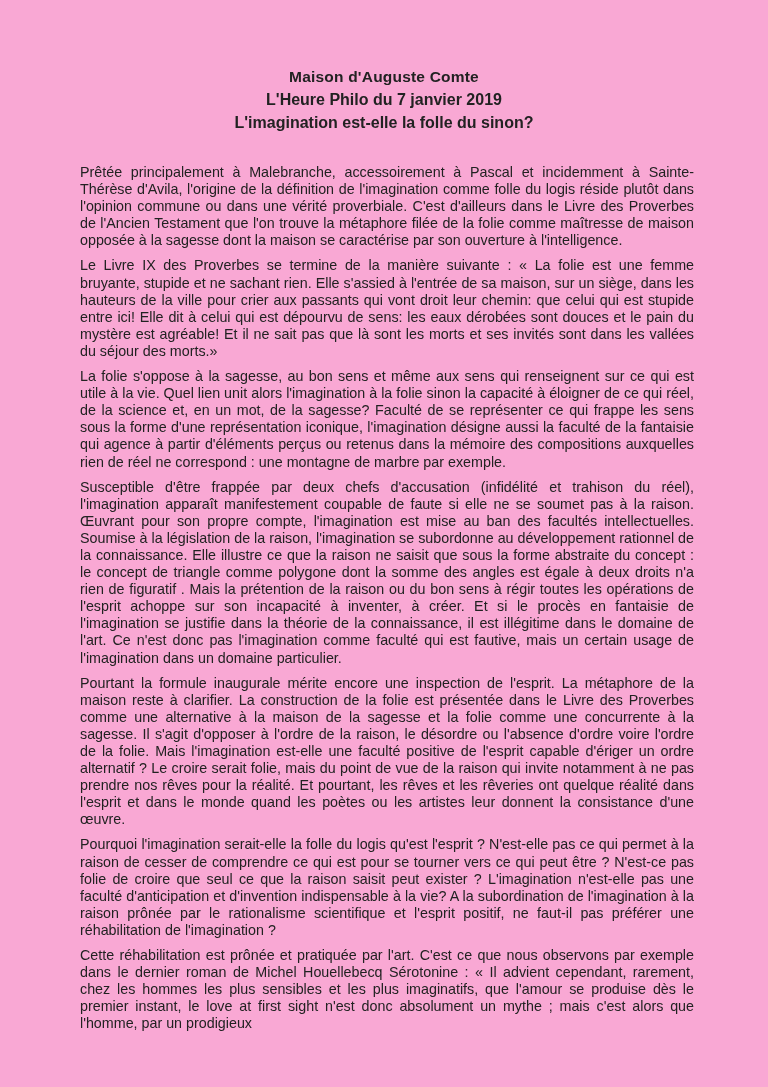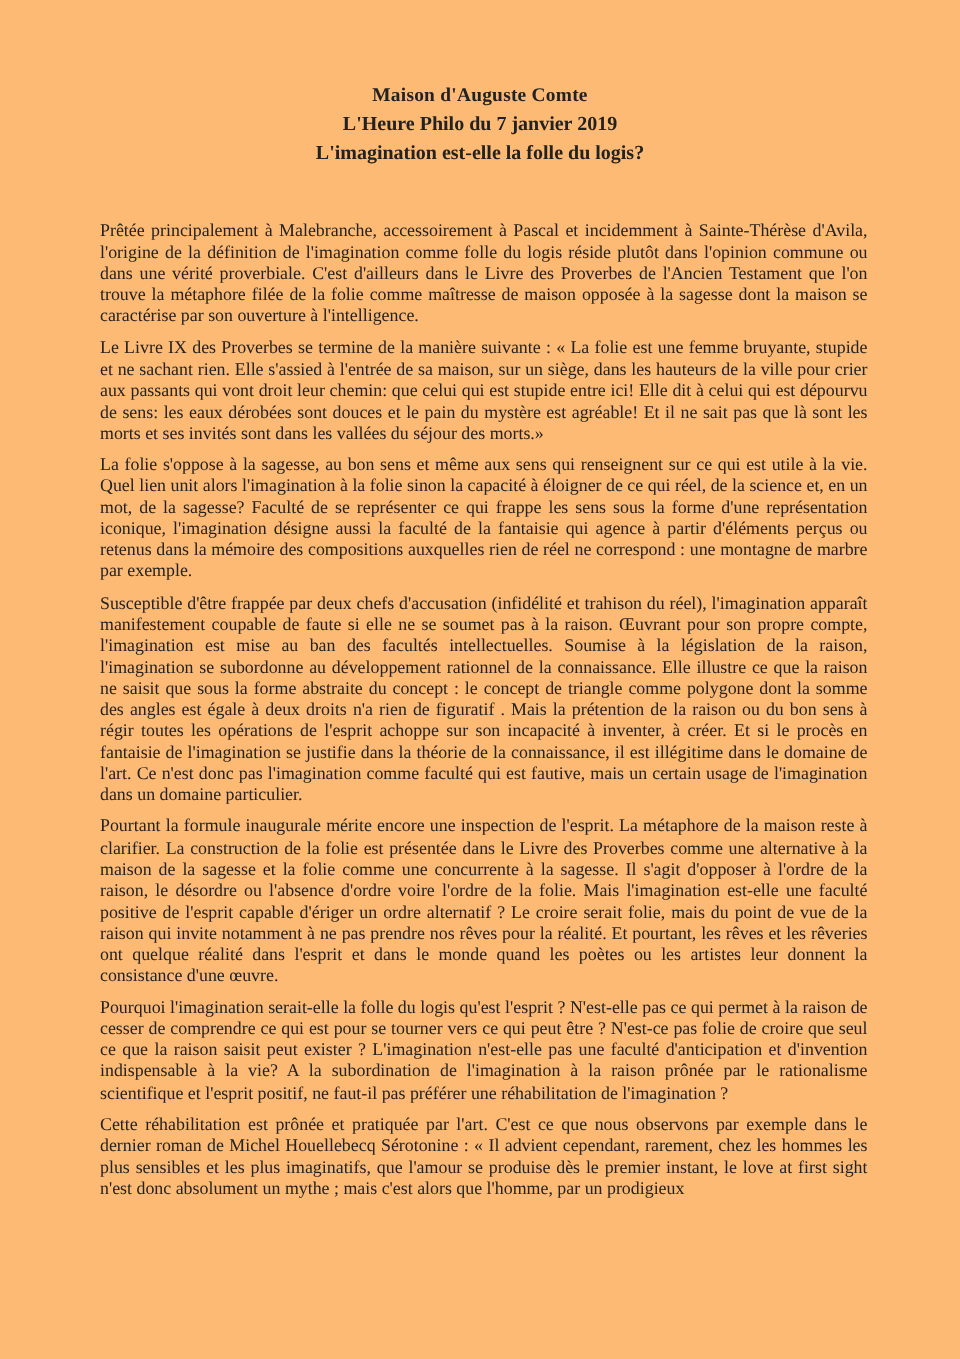--- a/index.html
+++ b/index.html
@@ -1,42 +1,42 @@
 <!DOCTYPE html>
 <html><head>
 <meta charset="utf-8">
 <style>
   html, body { margin: 0; padding: 0; background: #ffffff; }
   body { width: 768px; height: 1087px; overflow: hidden; position: relative; }
   .page {
     position: absolute; left: 0; top: 0; width: 768px; height: 1087px;
-    background: #fdba74; color: #1e1e1e;
-    font-family: Liberation Serif, serif;
+    background: #f9a8d4; color: #1e1e1e;
+    font-family: Liberation Sans, sans-serif;
   }
   .header { position: absolute; left: 0; top: 66px; width: 768px; text-align: center; }
   .header div { font-weight: bold; font-size: 15.5px; line-height: 22px; color: #222; }
   .header .t1 { letter-spacing: 0.2px; }
   .header .t2 { font-size: 16px; margin-top: 1px; }
   .header .t3 { font-size: 16px; margin-top: 1px; }
   .body {
-    position: absolute; left: 80px; top: 177px; width: 614px;
+    position: absolute; left: 80px; top: 164px; width: 614px;
   }
   .body p {
     margin: 0 0 8px 0; font-size: 14.3px; line-height: 17.1px;
     text-align: justify; color: #222;
   }
 </style>
 </head>
 <body>
 
 <div class="page">
   <div class="header">
     <div class="t1">Maison d'Auguste Comte</div>
     <div class="t2">L'Heure Philo du 7 janvier 2019</div>
-    <div class="t3">L'imagination est-elle la folle du logis?</div>
+    <div class="t3">L'imagination est-elle la folle du sinon?</div>
   </div>
 
   <div class="body">
     <p>Prêtée principalement à Malebranche, accessoirement à Pascal et incidemment à Sainte-Thérèse d'Avila, l'origine de la définition de l'imagination comme folle du logis réside plutôt dans l'opinion commune ou dans une vérité proverbiale. C'est d'ailleurs dans le Livre des Proverbes de l'Ancien Testament que l'on trouve la métaphore filée de la folie comme maîtresse de maison opposée à la sagesse dont la maison se caractérise par son ouverture à l'intelligence.</p>
     <p>Le Livre IX des Proverbes se termine de la manière suivante : « La folie est une femme bruyante, stupide et ne sachant rien. Elle s'assied à l'entrée de sa maison, sur un siège, dans les hauteurs de la ville pour crier aux passants qui vont droit leur chemin: que celui qui est stupide entre ici! Elle dit à celui qui est dépourvu de sens: les eaux dérobées sont douces et le pain du mystère est agréable! Et il ne sait pas que là sont les morts et ses invités sont dans les vallées du séjour des morts.»</p>
     <p>La folie s'oppose à la sagesse, au bon sens et même aux sens qui renseignent sur ce qui est utile à la vie. Quel lien unit alors l'imagination à la folie sinon la capacité à éloigner de ce qui réel, de la science et, en un mot, de la sagesse? Faculté de se représenter ce qui frappe les sens sous la forme d'une représentation iconique, l'imagination désigne aussi la faculté de la fantaisie qui agence à partir d'éléments perçus ou retenus dans la mémoire des compositions auxquelles rien de réel ne correspond : une montagne de marbre par exemple.</p>
     <p>Susceptible d'être frappée par deux chefs d'accusation (infidélité et trahison du réel), l'imagination apparaît manifestement coupable de faute si elle ne se soumet pas à la raison. Œuvrant pour son propre compte, l'imagination est mise au ban des facultés intellectuelles. Soumise à la législation de la raison, l'imagination se subordonne au développement rationnel de la connaissance. Elle illustre ce que la raison ne saisit que sous la forme abstraite du concept : le concept de triangle comme polygone dont la somme des angles est égale à deux droits n'a rien de figuratif . Mais la prétention de la raison ou du bon sens à régir toutes les opérations de l'esprit achoppe sur son incapacité à inventer, à créer. Et si le procès en fantaisie de l'imagination se justifie dans la théorie de la connaissance, il est illégitime dans le domaine de l'art. Ce n'est donc pas l'imagination comme faculté qui est fautive, mais un certain usage de l'imagination dans un domaine particulier.</p>
     <p>Pourtant la formule inaugurale mérite encore une inspection de l'esprit. La métaphore de la maison reste à clarifier. La construction de la folie est présentée dans le Livre des Proverbes comme une alternative à la maison de la sagesse et la folie comme une concurrente à la sagesse. Il s'agit d'opposer à l'ordre de la raison, le désordre ou l'absence d'ordre voire l'ordre de la folie. Mais l'imagination est-elle une faculté positive de l'esprit capable d'ériger un ordre alternatif ? Le croire serait folie, mais du point de vue de la raison qui invite notamment à ne pas prendre nos rêves pour la réalité. Et pourtant, les rêves et les rêveries ont quelque réalité dans l'esprit et dans le monde quand les poètes ou les artistes leur donnent la consistance d'une œuvre.</p>
     <p>Pourquoi l'imagination serait-elle la folle du logis qu'est l'esprit ? N'est-elle pas ce qui permet à la raison de cesser de comprendre ce qui est pour se tourner vers ce qui peut être ? N'est-ce pas folie de croire que seul ce que la raison saisit peut exister ? L'imagination n'est-elle pas une faculté d'anticipation et d'invention indispensable à la vie? A la subordination de l'imagination à la raison prônée par le rationalisme scientifique et l'esprit positif, ne faut-il pas préférer une réhabilitation de l'imagination ?</p>
     <p>Cette réhabilitation est prônée et pratiquée par l'art. C'est ce que nous observons par exemple dans le dernier roman de Michel Houellebecq Sérotonine : « Il advient cependant, rarement, chez les hommes les plus sensibles et les plus imaginatifs, que l'amour se produise dès le premier instant, le love at first sight n'est donc absolument un mythe ; mais c'est alors que l'homme, par un prodigieux</p>

